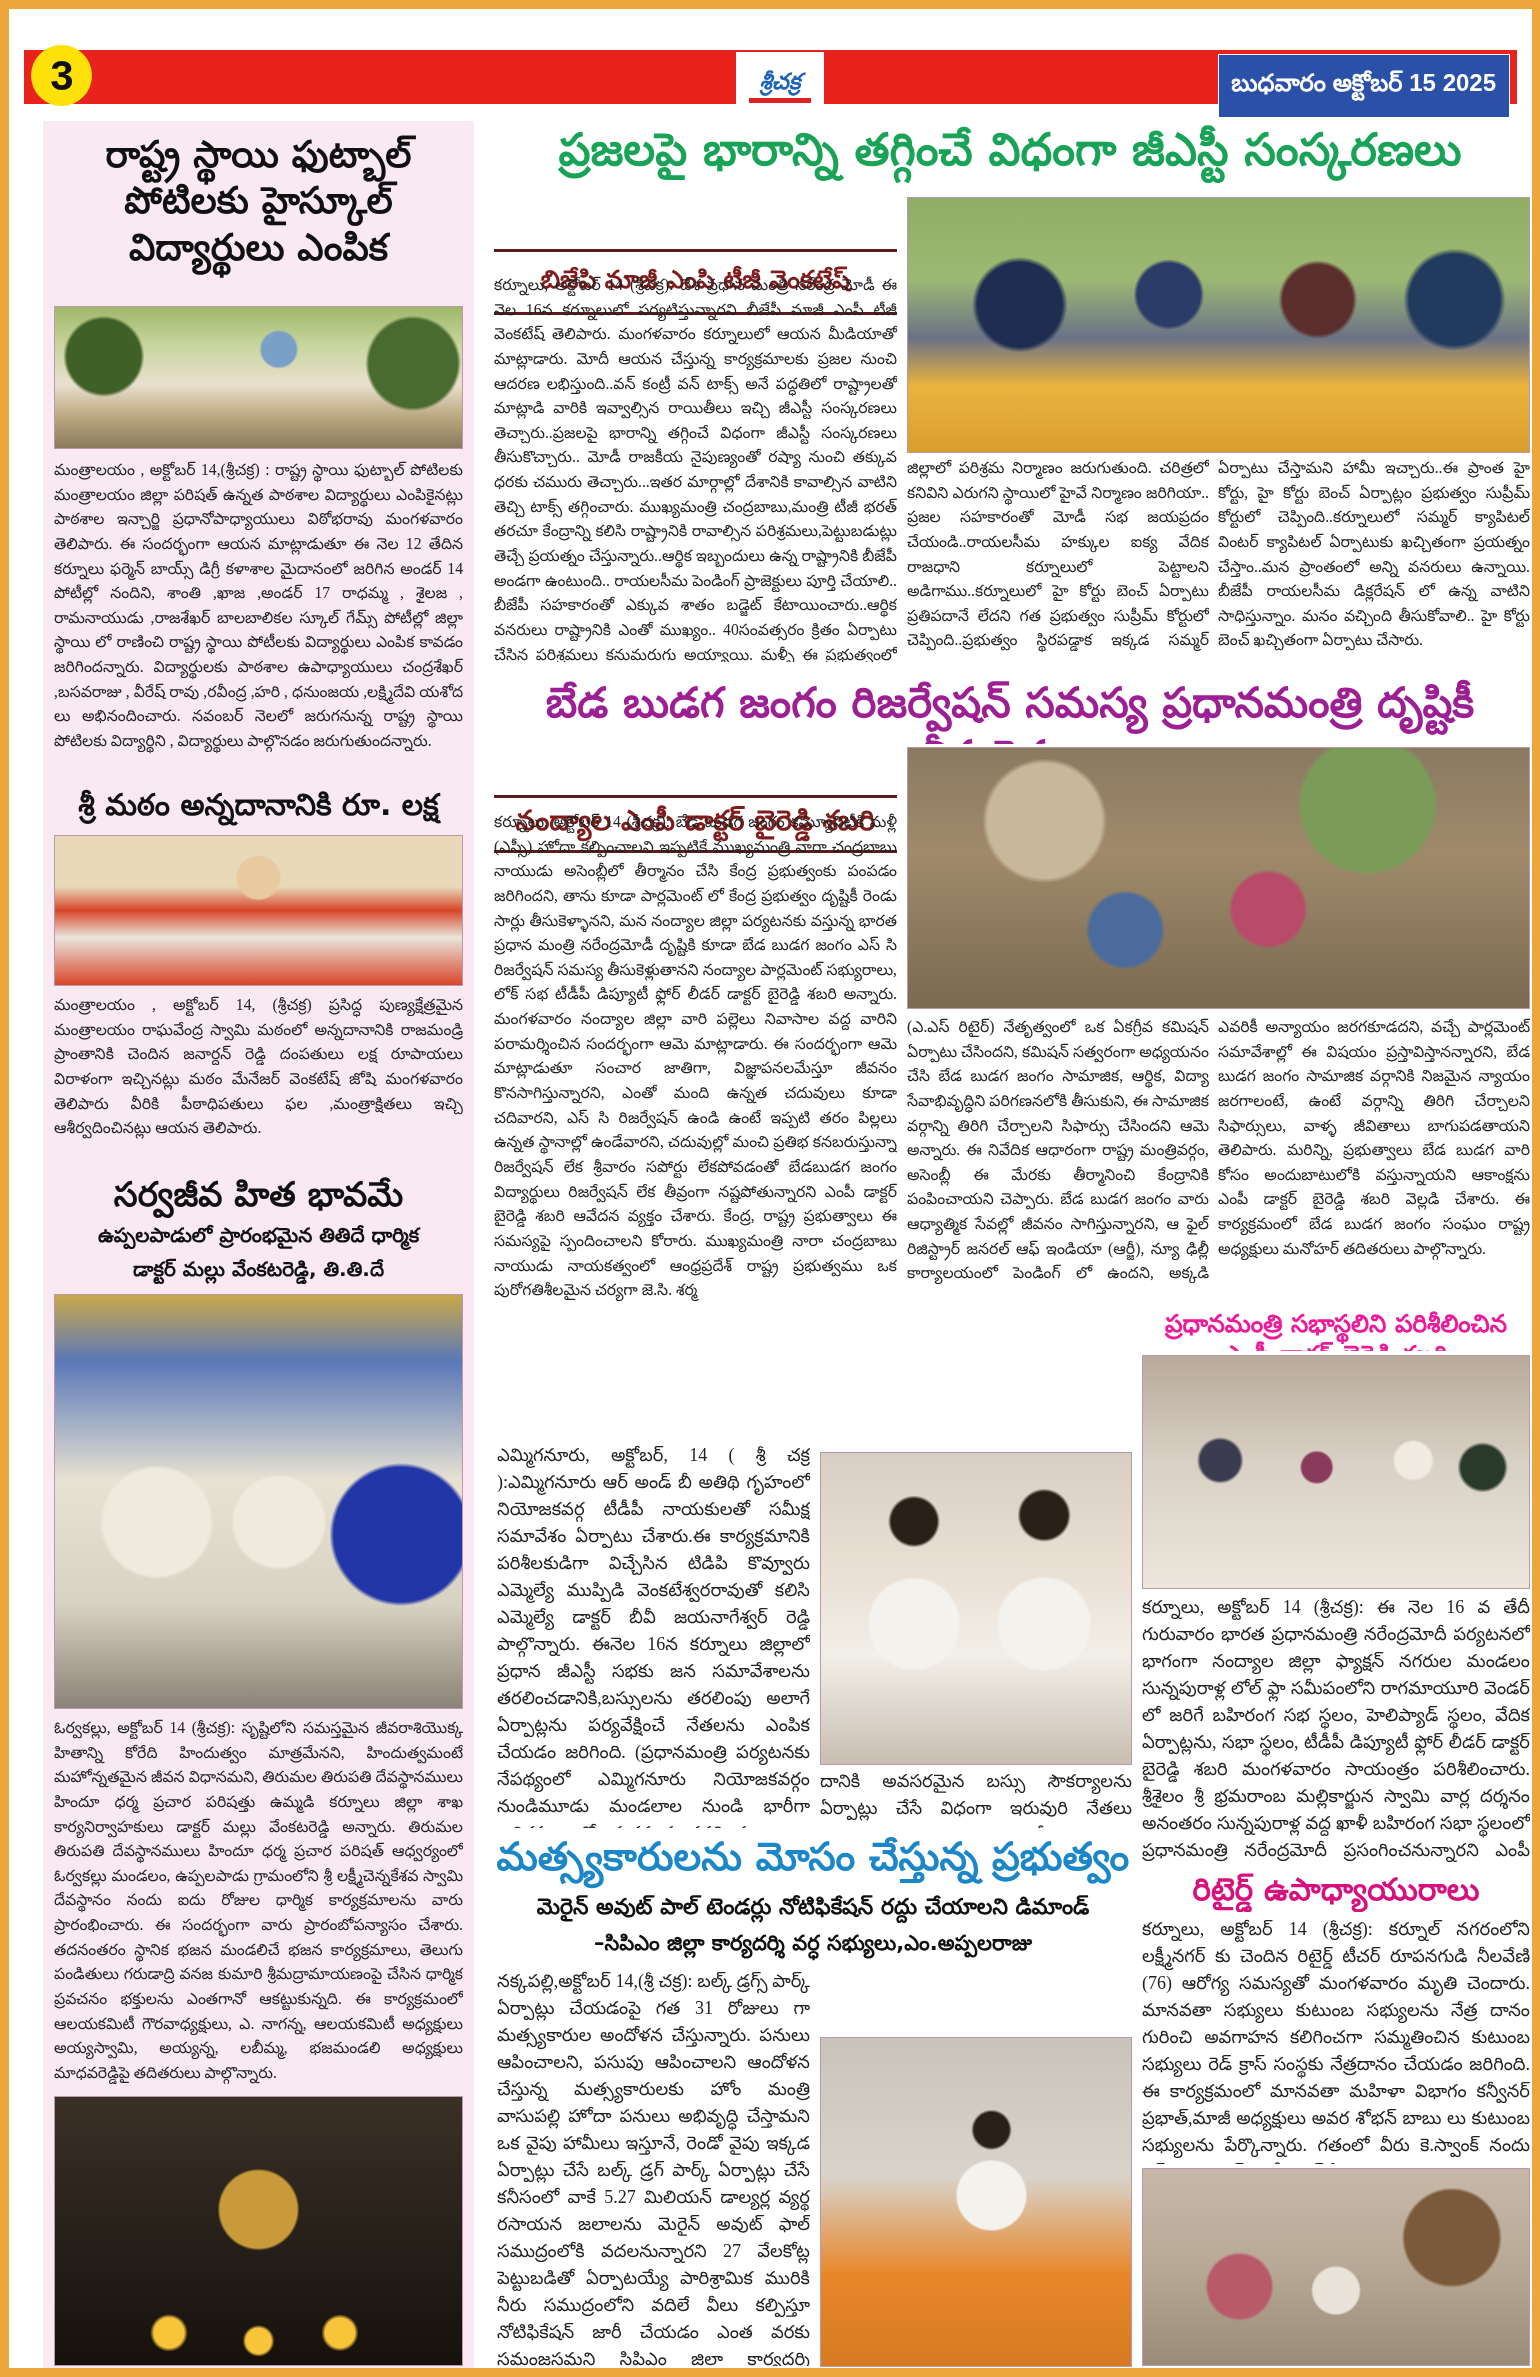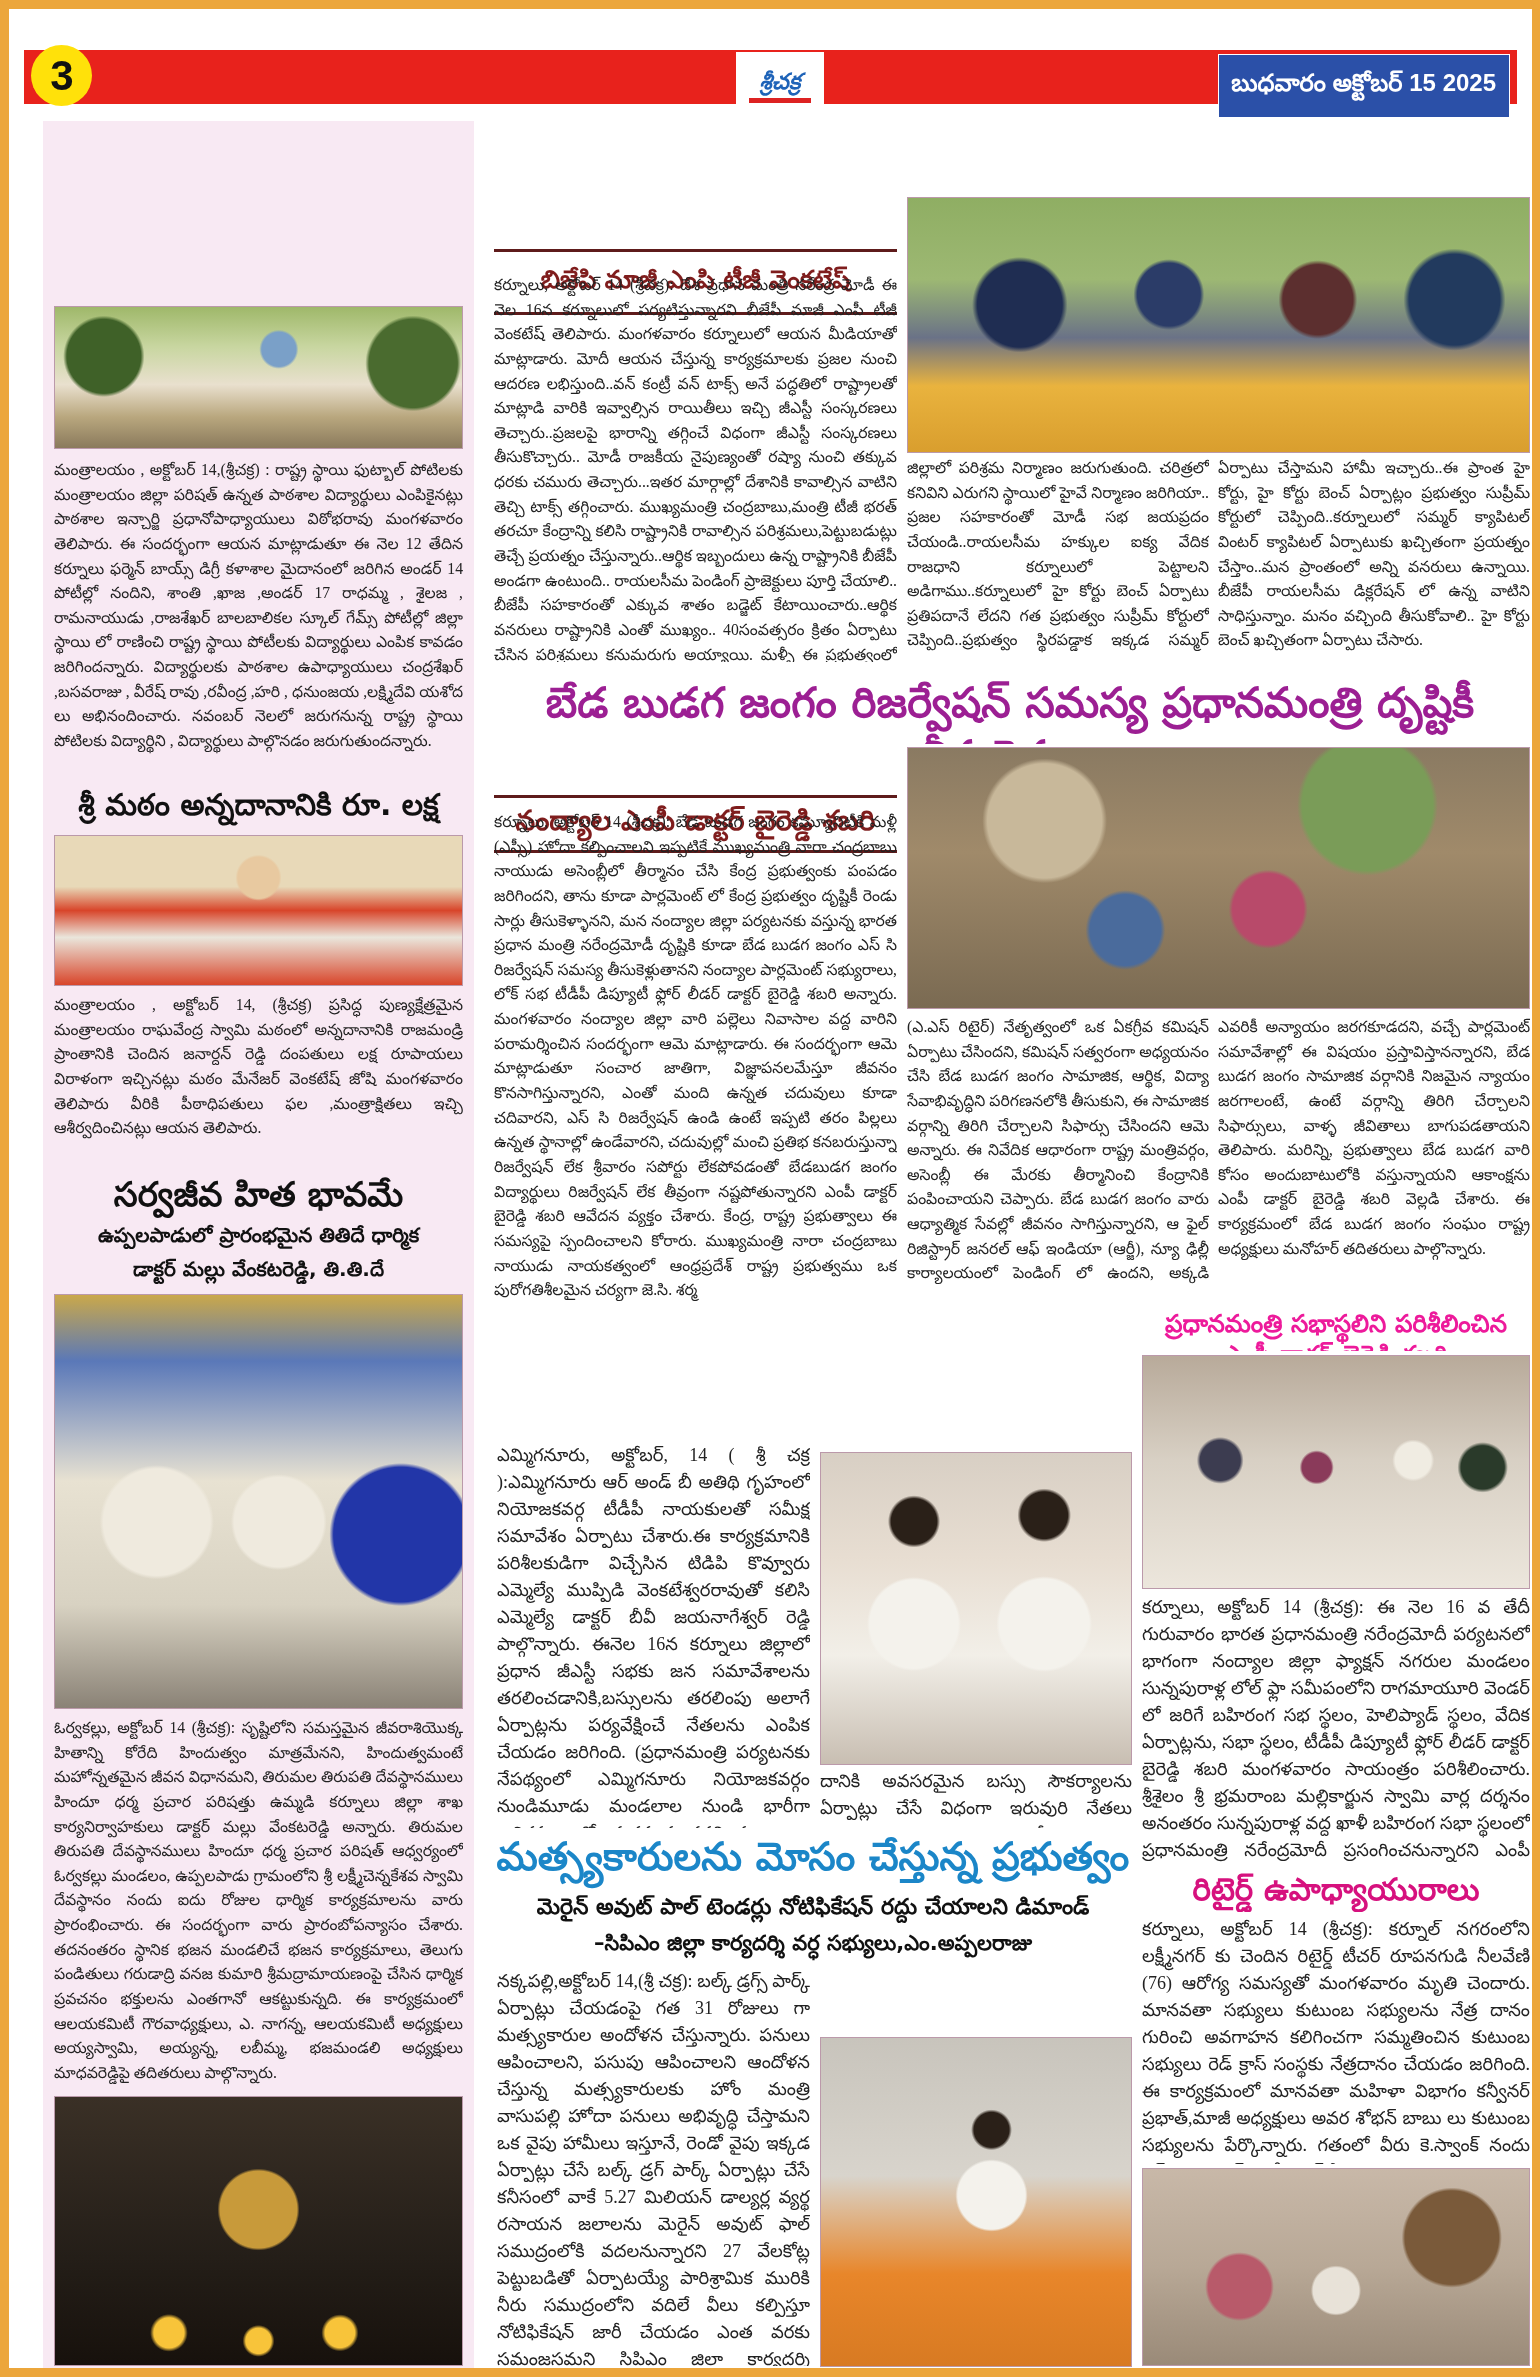--- a/index.html
+++ b/index.html
@@ -103,34 +103,36 @@
   <div class="abs logo-box">
     <span class="logo-text">శ్రీచక్ర</span>
     <span class="logo-rule"></span>
   </div>
   <div class="abs date-badge">
     <span>బుధవారం  అక్టోబర్ 15 2025</span>
   </div>
 
   <div class="abs left-bg"></div>
 
+  <div class="abs headline-black" style="left:45px;top:123px;width:409px;height:166px;font-size:37px;line-height:1.25;">రాష్ట్ర స్థాయి ఫుట్బాల్ పోటిలకు హైస్కూల్ విద్యార్థులు ఎంపిక</div>
   <div class="abs photo ph-school" style="left:45px;top:297px;width:409px;height:143px;"></div>
   <div class="abs body-text" style="left:45px;top:449px;width:409px;height:327px;">మంత్రాలయం , అక్టోబర్ 14,(శ్రీచక్ర) :  రాష్ట్ర స్థాయి ఫుట్బాల్ పోటిలకు మంత్రాలయం జిల్లా పరిషత్ ఉన్నత పాఠశాల విద్యార్థులు ఎంపికైనట్లు పాఠశాల ఇన్చార్జి ప్రధానోపాధ్యాయులు విఠోభరావు మంగళవారం తెలిపారు. ఈ సందర్భంగా ఆయన మాట్లాడుతూ ఈ నెల 12 తేదిన కర్నూలు ఫర్మెన్ బాయ్స్ డిగ్రీ కళాశాల మైదానంలో జరిగిన అండర్ 14 పోటీల్లో నందిని, శాంతి ,ఖాజ ,అండర్ 17 రాధమ్మ , శైలజ , రామనాయుడు ,రాజశేఖర్ బాలబాలికల స్కూల్ గేమ్స్ పోటీల్లో జిల్లా స్థాయి లో రాణించి రాష్ట్ర స్థాయి పోటీలకు విద్యార్థులు ఎంపిక కావడం జరిగిందన్నారు. విద్యార్థులకు పాఠశాల ఉపాధ్యాయులు చంద్రశేఖర్ ,బసవరాజు , వీరేష్ రావు ,రవీంద్ర ,హరి , ధనుంజయ ,లక్ష్మిదేవి యశోద లు అభినందించారు. నవంబర్ నెలలో జరుగనున్న రాష్ట్ర స్థాయి పోటిలకు విద్యార్థిని , విద్యార్థులు పాల్గొనడం జరుగుతుందన్నారు.</div>
 
   <div class="abs headline-black" style="left:45px;top:778px;width:409px;height:43px;font-size:30px;">శ్రీ మఠం అన్నదానానికి రూ. లక్ష విరాళం</div>
   <div class="abs photo ph-desk" style="left:45px;top:826px;width:409px;height:151px;"></div>
   <div class="abs body-text" style="left:45px;top:984px;width:409px;height:176px;">మంత్రాలయం , అక్టోబర్ 14, (శ్రీచక్ర) ప్రసిద్ధ  పుణ్యక్షేత్రమైన మంత్రాలయం రాఘవేంద్ర స్వామి మఠంలో అన్నదానానికి రాజమండ్రి ప్రాంతానికి చెందిన జనార్దన్ రెడ్డి దంపతులు లక్ష రూపాయలు విరాళంగా ఇచ్చినట్లు మఠం మేనేజర్ వెంకటేష్ జోషి మంగళవారం తెలిపారు వీరికి పీఠాధిపతులు ఫల ,మంత్రాక్షితలు ఇచ్చి ఆశీర్వదించినట్లు ఆయన తెలిపారు.</div>
 
   <div class="abs headline-black" style="left:45px;top:1165px;width:409px;height:45px;font-size:34px;">సర్వజీవ హిత భావమే హిందుత్వం</div>
   <div class="abs subhead" style="left:45px;top:1214px;width:409px;height:33px;font-size:20px;">ఉప్పలపాడులో ప్రారంభమైన తితిదే ధార్మిక కార్యక్రమాలు</div>
   <div class="abs subhead" style="left:45px;top:1248px;width:409px;height:33px;font-size:20px;">డాక్టర్ మల్లు వేంకటరెడ్డి, తి.తి.దే</div>
   <div class="abs photo ph-seated" style="left:45px;top:1285px;width:409px;height:415px;"></div>
   <div class="abs body-text" style="left:45px;top:1707px;width:409px;height:376px;">ఓర్వకల్లు, అక్టోబర్ 14 (శ్రీచక్ర): సృష్టిలోని సమస్తమైన జీవరాశియొక్క హితాన్ని కోరేది హిందుత్వం మాత్రమేనని, హిందుత్వమంటే మహోన్నతమైన జీవన విధానమని, తిరుమల తిరుపతి దేవస్థానములు హిందూ ధర్మ ప్రచార పరిషత్తు ఉమ్మడి కర్నూలు జిల్లా శాఖ కార్యనిర్వాహకులు డాక్టర్ మల్లు వేంకటరెడ్డి అన్నారు. తిరుమల తిరుపతి దేవస్థానములు హిందూ ధర్మ ప్రచార పరిషత్ ఆధ్వర్యంలో ఓర్వకల్లు మండలం, ఉప్పలపాడు గ్రామంలోని శ్రీ లక్ష్మీచెన్నకేశవ స్వామి దేవస్థానం నందు ఐదు రోజుల ధార్మిక కార్యక్రమాలను వారు ప్రారంభించారు. ఈ సందర్భంగా వారు ప్రారంబోపన్యాసం చేశారు.  తదనంతరం స్థానిక భజన మండలిచే భజన కార్యక్రమాలు, తెలుగు పండితులు గరుడాద్రి వనజ కుమారి  శ్రీమద్రామాయణంపై చేసిన ధార్మిక ప్రవచనం భక్తులను ఎంతగానో ఆకట్టుకున్నది. ఈ కార్యక్రమంలో ఆలయకమిటీ గౌరవాధ్యక్షులు, ఎ. నాగన్న, ఆలయకమిటీ అధ్యక్షులు అయ్యస్వామి, అయ్యన్న, లబీమ్మ, భజమండలి అధ్యక్షులు మాధవరెడ్డిపై తదితరులు పాల్గొన్నారు.</div>
   <div class="abs photo ph-deity" style="left:45px;top:2087px;width:409px;height:270px;"></div>
 
+  <div class="abs hl hl-green" style="left:481px;top:113px;width:1040px;height:73px;font-size:45px;">ప్రజలపై భారాన్ని తగ్గించే విధంగా జీఎస్టీ సంస్కరణలు</div>
   <div class="abs kicker" style="left:485px;top:192px;width:403px;height:66px;font-size:25px;">బిజేపి మాజీ ఎంపి టీజీ వెంకటేష్</div>
   <div class="abs photo ph-press" style="left:898px;top:188px;width:623px;height:256px;"></div>
   <div class="abs body-text" style="left:485px;top:264px;width:403px;height:389px;">కర్నూలు, అక్టోబర్ 14 (శ్రీచక్ర): దేశ ప్రధాన మంత్రి నరేంద్ర మోడీ ఈ నెల 16న కర్నూలులో పర్యటిస్తున్నారని బీజేపీ మాజీ ఎంపీ టీజీ వెంకటేష్ తెలిపారు. మంగళవారం కర్నూలులో ఆయన మీడియాతో మాట్లాడారు. మోదీ ఆయన చేస్తున్న కార్యక్రమాలకు ప్రజల నుంచి ఆదరణ లభిస్తుంది..వన్ కంట్రీ వన్ టాక్స్ అనే పద్ధతిలో రాష్ట్రాలతో మాట్లాడి వారికి ఇవ్వాల్సిన రాయితీలు ఇచ్చి జీఎస్టీ సంస్కరణలు తెచ్చారు..ప్రజలపై భారాన్ని తగ్గించే విధంగా జీఎస్టీ సంస్కరణలు తీసుకొచ్చారు.. మోడీ రాజకీయ నైపుణ్యంతో రష్యా నుంచి తక్కువ ధరకు చమురు తెచ్చారు...ఇతర మార్గాల్లో దేశానికి కావాల్సిన వాటిని తెచ్చి టాక్స్ తగ్గించారు. ముఖ్యమంత్రి చంద్రబాబు,మంత్రి టీజీ భరత్ తరచూ కేంద్రాన్ని కలిసి రాష్ట్రానికి రావాల్సిన పరిశ్రమలు,పెట్టుబడుట్లు తెచ్చే ప్రయత్నం చేస్తున్నారు..ఆర్థిక ఇబ్బందులు ఉన్న రాష్ట్రానికి బీజేపీ అండగా ఉంటుంది.. రాయలసీమ పెండింగ్ ప్రాజెక్టులు పూర్తి చేయాలి.. బీజేపీ సహకారంతో ఎక్కువ శాతం బడ్జెట్ కేటాయించారు..ఆర్థిక వనరులు రాష్ట్రానికి ఎంతో ముఖ్యం.. 40సంవత్సరం క్రితం ఏర్పాటు చేసిన పరిశ్రమలు కనుమరుగు అయ్యాయి. మళ్ళీ ఈ ప్రభుత్వంలో పరిశ్రమల స్థాపన జరుగుతున్నాయి.  కర్నూలు,నంద్యాల</div>
   <div class="abs body-text" style="left:898px;top:447px;width:302px;height:200px;">జిల్లాలో పరిశ్రమ నిర్మాణం జరుగుతుంది. చరిత్రలో కనివిని ఎరుగని స్థాయిలో హైవే నిర్మాణం జరిగియా.. ప్రజల సహకారంతో మోడీ సభ జయప్రదం చేయండి..రాయలసీమ హక్కుల ఐక్య వేదిక రాజధాని కర్నూలులో పెట్టాలని అడిగాము..కర్నూలులో హై కోర్టు బెంచ్ ఏర్పాటు ప్రతిపదానే లేదని గత ప్రభుత్వం సుప్రీమ్ కోర్టులో చెప్పింది..ప్రభుత్వం స్థిరపడ్డాక ఇక్కడ సమ్మర్ క్యాపిటల్ ఏర్పాటుకు ప్రయత్నం చేస్తాం..</div>
   <div class="abs body-text" style="left:1209px;top:447px;width:312px;height:200px;">ఏర్పాటు చేస్తామని హామీ ఇచ్చారు..ఈ ప్రాంత హై కోర్టు, హై కోర్టు బెంచ్ ఏర్పాట్లం ప్రభుత్వం సుప్రీమ్ కోర్టులో చెప్పింది..కర్నూలులో సమ్మర్ క్యాపిటల్ వింటర్ క్యాపిటల్ ఏర్పాటుకు ఖచ్చితంగా ప్రయత్నం చేస్తాం..మన ప్రాంతంలో అన్ని వనరులు ఉన్నాయి. బీజేపీ రాయలసీమ డిక్లరేషన్ లో ఉన్న వాటిని సాధిస్తున్నాం. మనం వచ్చింది తీసుకోవాలి.. హై కోర్టు బెంచ్ ఖచ్చితంగా ఏర్పాటు చేసారు.</div>
 
   <div class="abs hl hl-purple" style="left:481px;top:668px;width:1040px;height:67px;font-size:42px;">బేడ బుడగ జంగం రిజర్వేషన్ సమస్య ప్రధానమంత్రి దృష్టికీ తీసుకెళ్లుతా</div>
   <div class="abs kicker" style="left:485px;top:738px;width:403px;height:58px;font-size:28px;">నంద్యాల ఎంపీ డాక్టర్ బైరెడ్డి శబరి</div>
   <div class="abs photo ph-crowd" style="left:898px;top:738px;width:623px;height:262px;"></div>
   <div class="abs body-text" style="left:485px;top:801px;width:403px;height:492px;">కర్నూలు, అక్టోబర్ 14 (శ్రీచక్ర): బేడ  బుడగ జంగం కమ్యూనిటీకి మళ్లీ (ఎస్సీ) హోదా కల్పించాలని ఇప్పటికే ముఖ్యమంత్రి నారా చంద్రబాబు నాయుడు అసెంబ్లీలో తీర్మానం చేసి కేంద్ర ప్రభుత్వంకు పంపడం జరిగిందని, తాను కూడా పార్లమెంట్ లో కేంద్ర ప్రభుత్వం దృష్టికీ రెండు సార్లు తీసుకెళ్ళానని, మన నంద్యాల జిల్లా పర్యటనకు వస్తున్న భారత ప్రధాన మంత్రి నరేంద్రమోడీ దృష్టికి కూడా బేడ బుడగ జంగం ఎస్ సి రిజర్వేషన్ సమస్య తీసుకెళ్లుతానని నంద్యాల పార్లమెంట్ సభ్యురాలు, లోక్ సభ టీడీపీ డిప్యూటీ ఫ్లోర్ లీడర్ డాక్టర్ బైరెడ్డి శబరి అన్నారు. మంగళవారం నంద్యాల జిల్లా వారి పల్లెలు నివాసాల వద్ద వారిని పరామర్శించిన సందర్భంగా ఆమె మాట్లాడారు. ఈ సందర్భంగా ఆమె మాట్లాడుతూ సంచార జాతిగా, విజ్ఞాపనలమేస్తూ జీవనం కొనసాగిస్తున్నారని, ఎంతో మంది ఉన్నత చదువులు కూడా చదివారని, ఎస్ సి రిజర్వేషన్ ఉండి ఉంటే ఇప్పటి తరం పిల్లలు ఉన్నత స్థానాల్లో ఉండేవారని, చదువుల్లో మంచి ప్రతిభ కనబరుస్తున్నా రిజర్వేషన్ లేక శ్రీవారం సపోర్టు లేకపోవడంతో బేడబుడగ జంగం విద్యార్థులు రిజర్వేషన్ లేక తీవ్రంగా నష్టపోతున్నారని ఎంపీ డాక్టర్ బైరెడ్డి శబరి ఆవేదన వ్యక్తం చేశారు. కేంద్ర, రాష్ట్ర ప్రభుత్వాలు ఈ సమస్యపై స్పందించాలని కోరారు. ముఖ్యమంత్రి నారా చంద్రబాబు నాయుడు నాయకత్వంలో ఆంధ్రప్రదేశ్ రాష్ట్ర ప్రభుత్వము ఒక పురోగతిశీలమైన చర్యగా  జె.సి. శర్మ</div>

